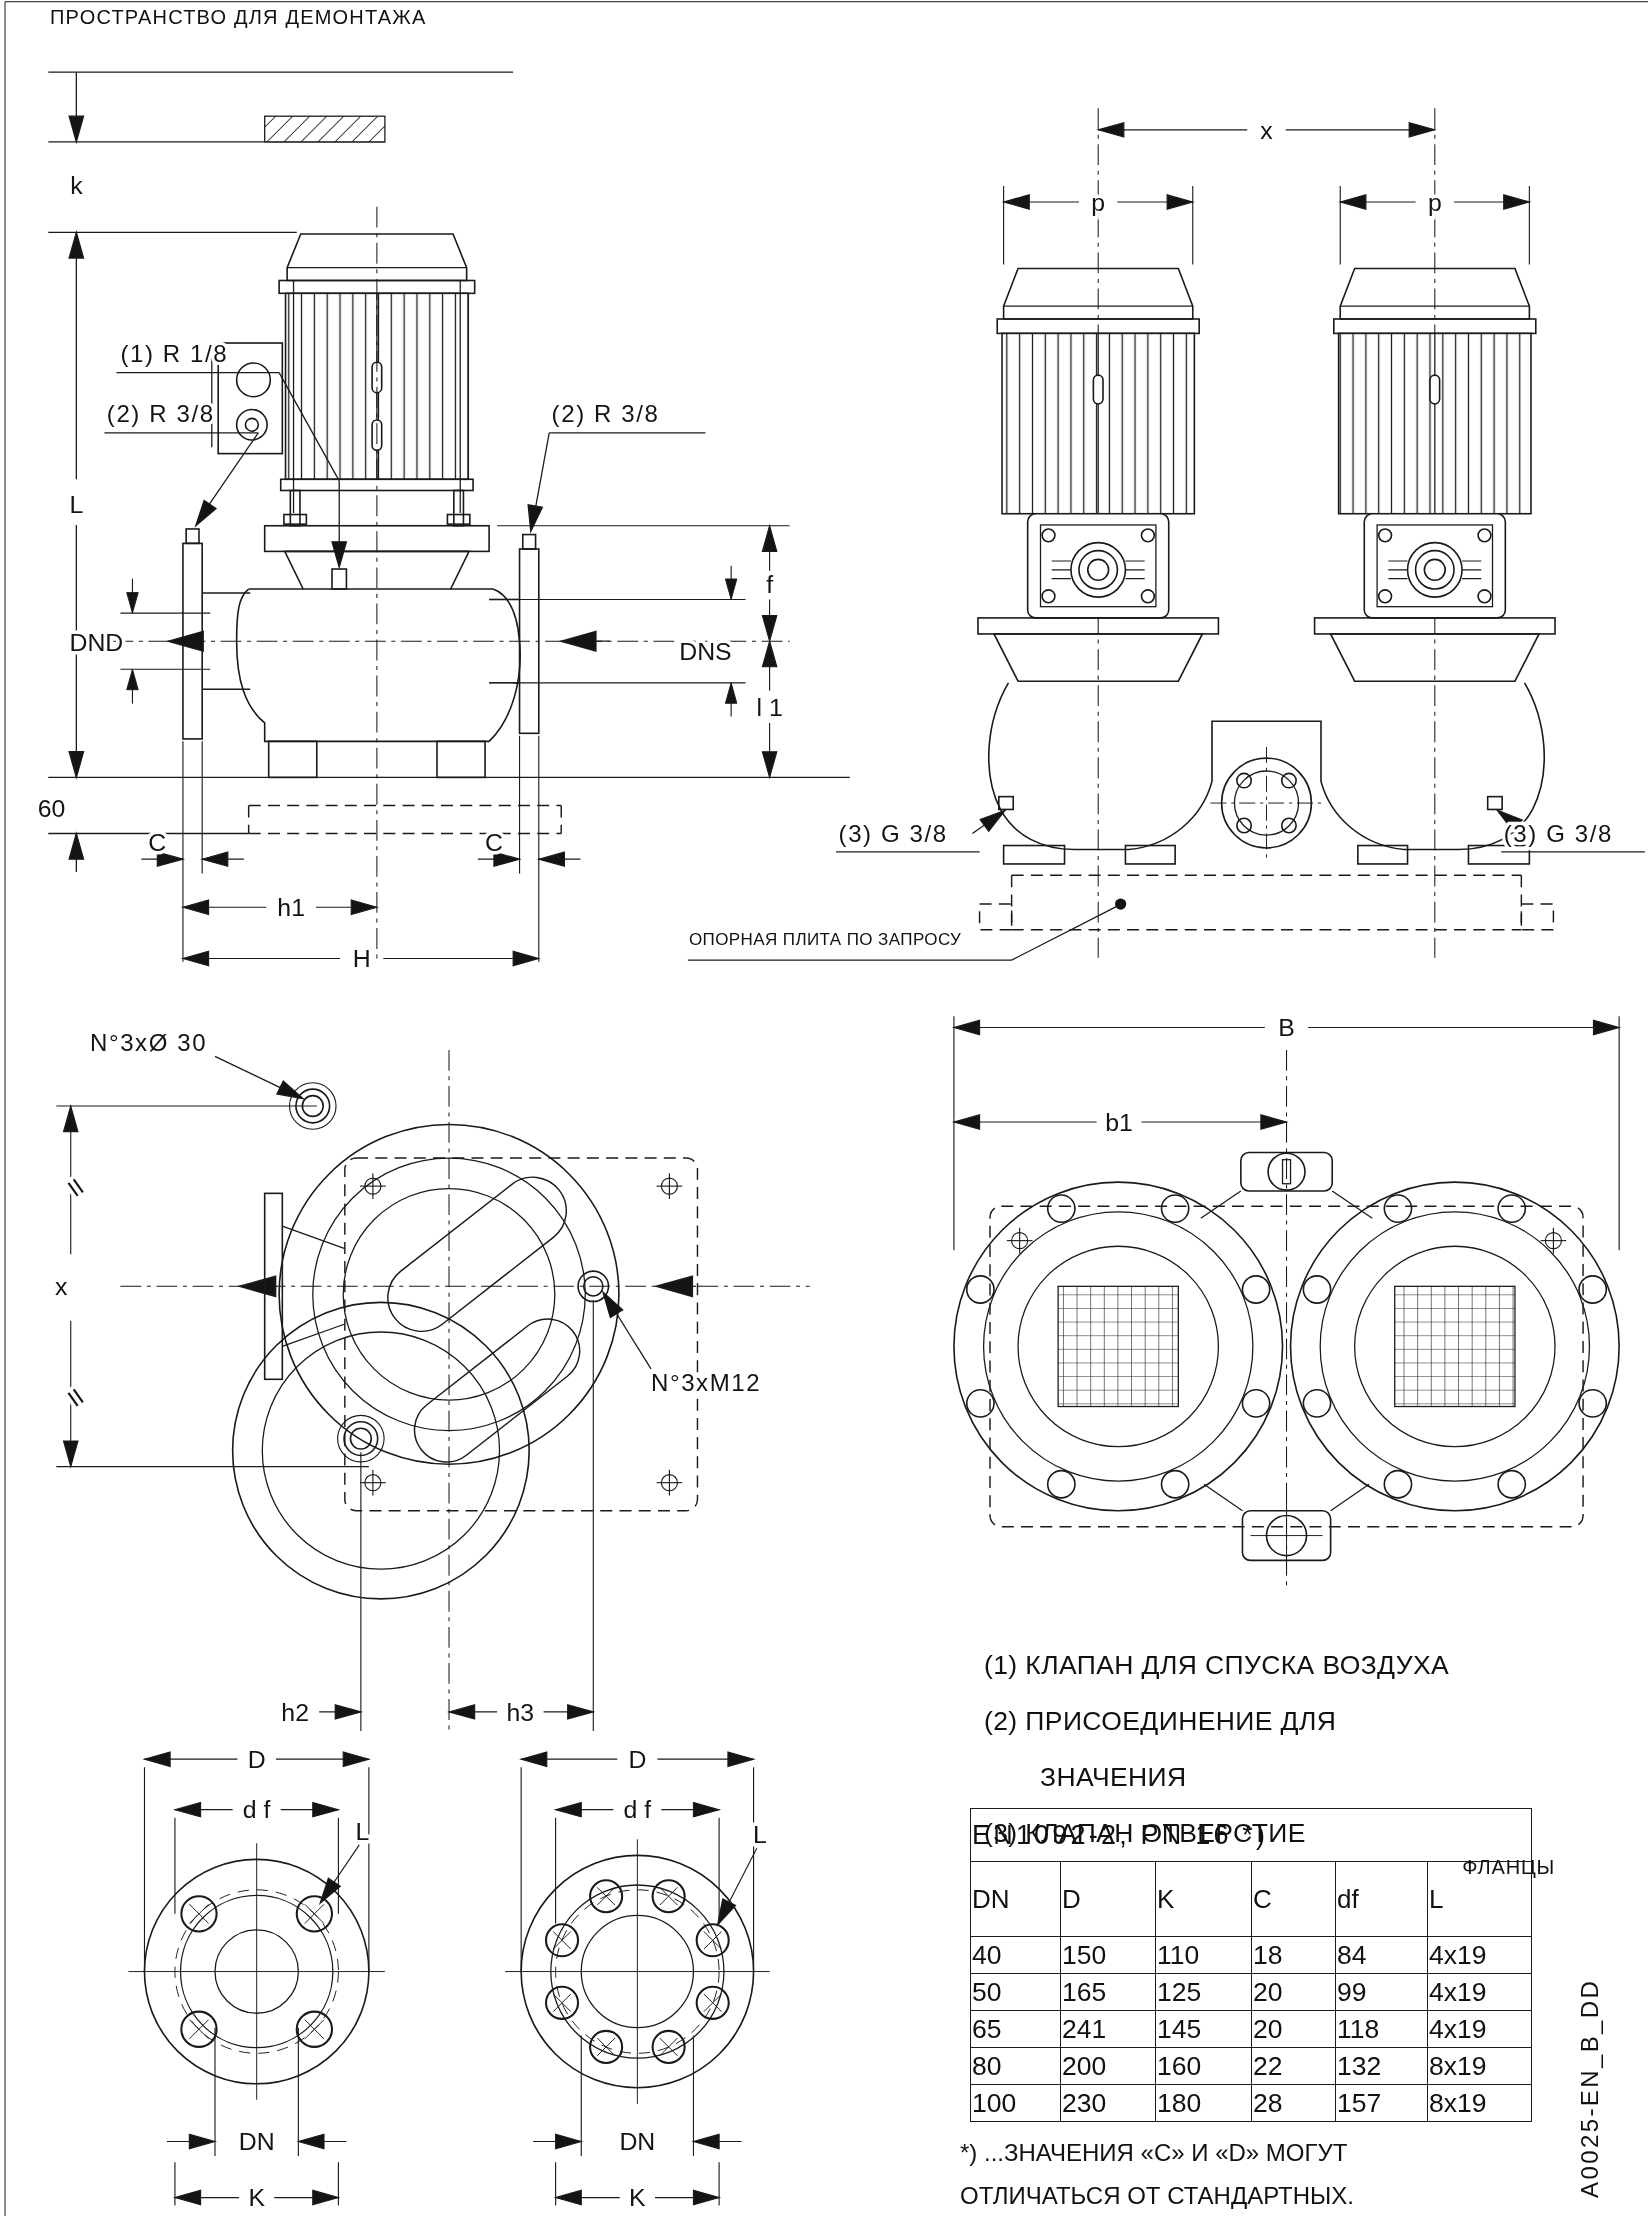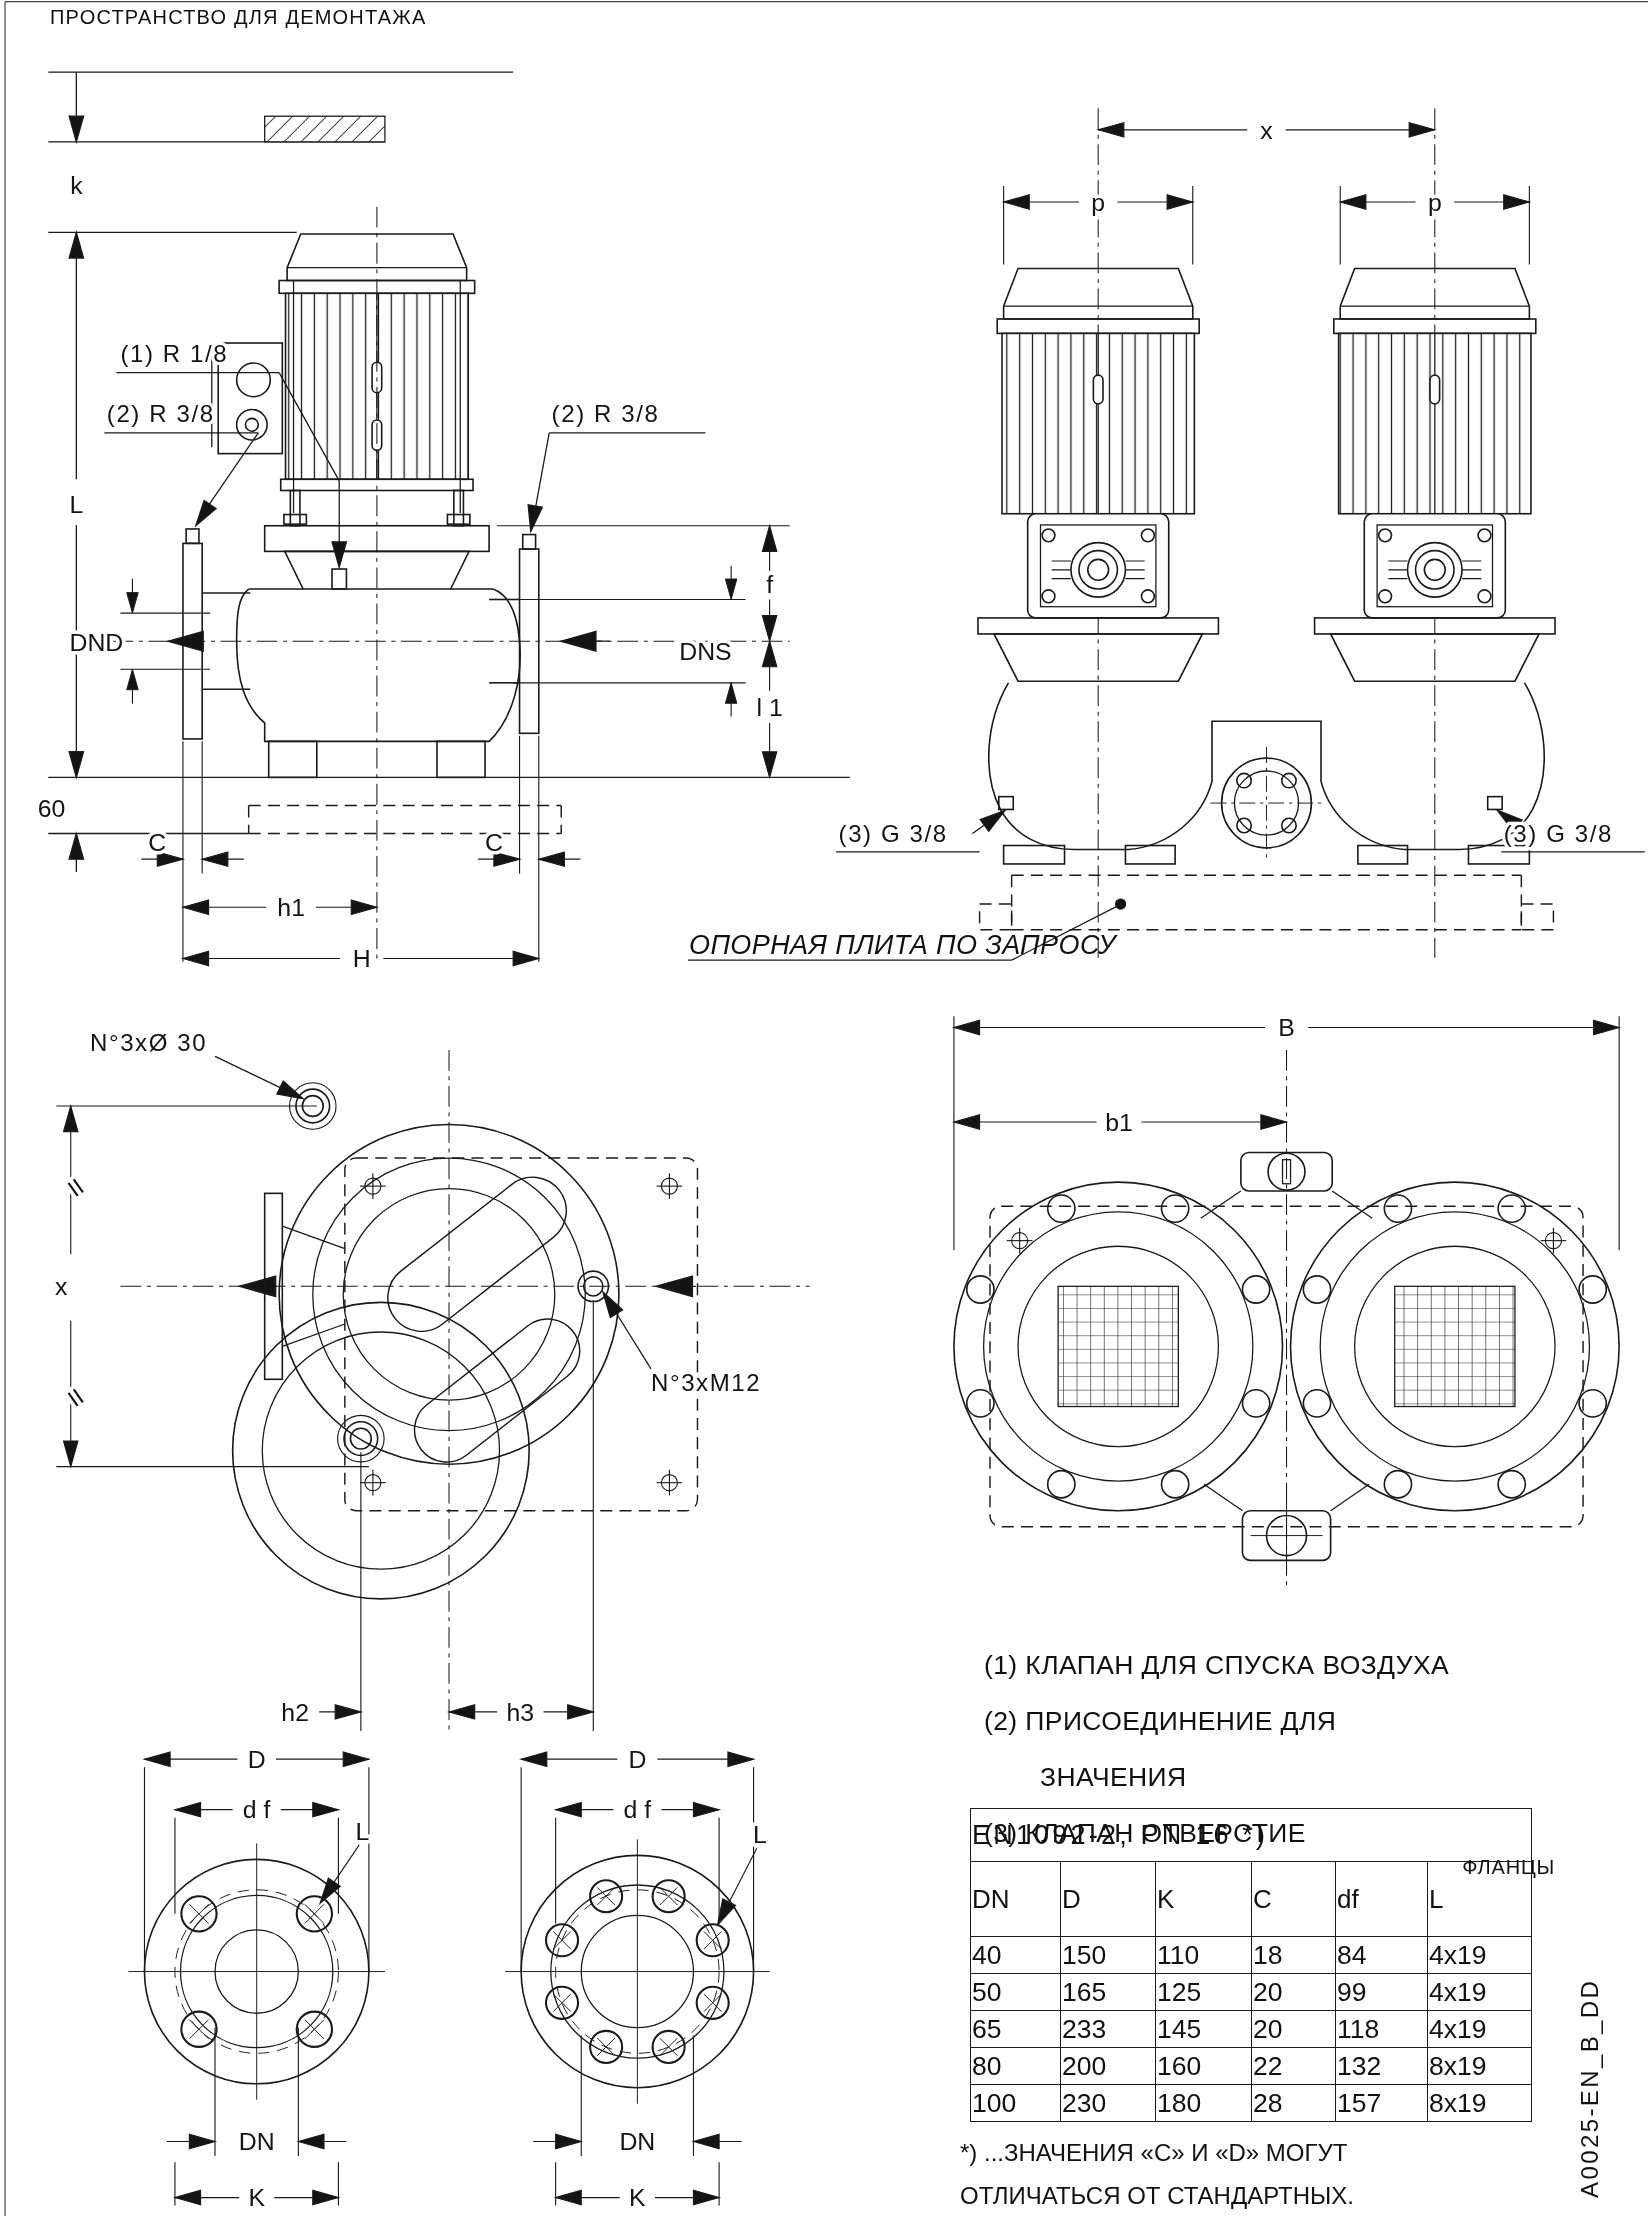--- a/index.html
+++ b/index.html
@@ -7,21 +7,21 @@
         font-family:"Liberation Sans",sans-serif;color:#111;}
   svg{position:absolute;left:0;top:0;}
   svg text{font-family:"Liberation Sans",sans-serif;fill:#141414;}
   .dim{font-size:31px;paint-order:stroke;stroke:#ffffff;stroke-width:9px;}
   .dimS{font-size:29px;paint-order:stroke;stroke:#ffffff;stroke-width:9px;}
   .callout{font-size:30px;letter-spacing:2px;paint-order:stroke;stroke:#ffffff;stroke-width:8px;}
   .abs{position:absolute;}
   .title-note{left:50px;top:6.4px;font-size:20px;letter-spacing:1.2px;text-align:center;}
   .note-line{font-size:26.5px;letter-spacing:0.4px;white-space:nowrap;}
   .flanges-caption{left:1315px;top:1856px;width:240px;text-align:right;font-size:20px;letter-spacing:0.8px;}
-  .plate-note{left:689px;top:930px;font-size:27px;letter-spacing:0.4px;white-space:nowrap;font-style:italic;}
+  .plate-note{left:689px;top:930px;font-size:17px;letter-spacing:0.4px;white-space:nowrap;}
   .tbl{left:970px;top:1808px;width:561px;}
   table{border-collapse:collapse;table-layout:fixed;width:561px;}
   td,th{border:1.6px solid #1b1b1b;text-align:left;vertical-align:middle;
         font-family:"Liberation Sans",sans-serif;font-weight:normal;}
   .t-title{height:50px;font-size:27px;letter-spacing:3.2px;}
   .t-head{height:72px;font-size:26px;}
   .t-row{height:37px;font-size:26.5px;}
   .fnote{left:960px;top:2131px;font-size:24px;line-height:1.8;white-space:nowrap;}
   .vcode{left:1576px;top:2198px;width:345px;font-size:24px;letter-spacing:2.4px;
          transform:rotate(-90deg);transform-origin:0 0;white-space:nowrap;}
@@ -660,21 +660,21 @@
     <tr class="t-row">
       <td>50</td>
       <td>165</td>
       <td>125</td>
       <td>20</td>
       <td>99</td>
       <td>4x19</td>
     </tr>
     <tr class="t-row">
       <td>65</td>
-      <td>233</td>
+      <td>241</td>
       <td>145</td>
       <td>20</td>
       <td>118</td>
       <td>4x19</td>
     </tr>
     <tr class="t-row">
       <td>80</td>
       <td>200</td>
       <td>160</td>
       <td>22</td>

